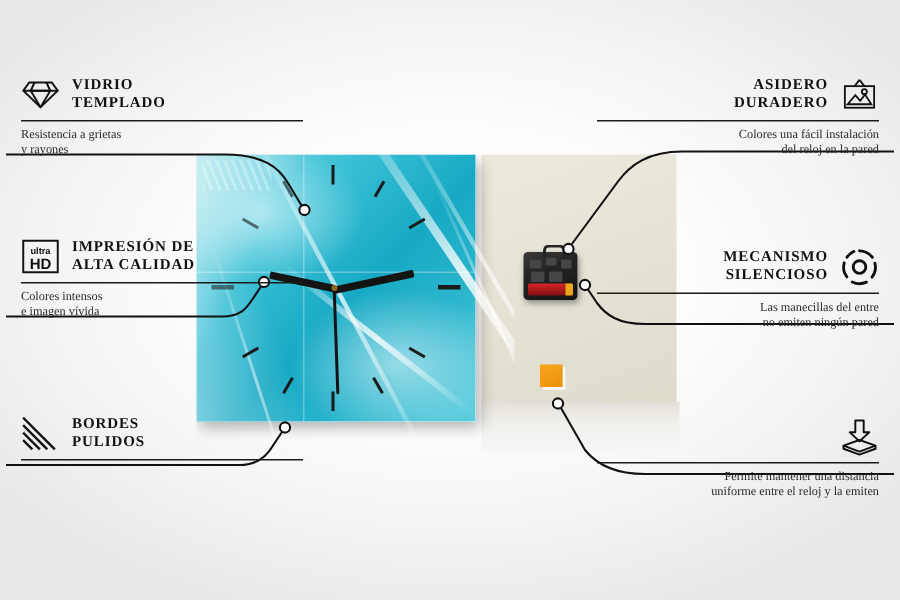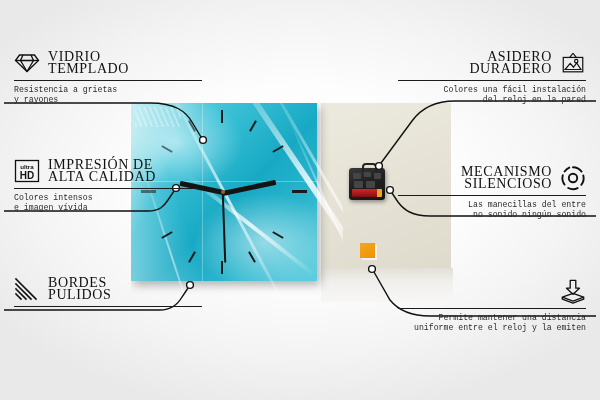--- a/index.html
+++ b/index.html
@@ -77,26 +77,26 @@
   
   .callout{position:absolute;width:188px;}
   .callout.left{text-align:left;}
   .callout.right{text-align:right;}
   .co-head{display:flex;align-items:center;gap:8px;}
   .callout.right .co-head{flex-direction:row-reverse;}
   .co-ico{flex:0 0 auto;width:26px;height:26px;display:flex;align-items:center;justify-content:center;}
   .co-ico svg{display:block;}
   .co-title{
     font-family:"Liberation Serif", serif;
-    font-weight:normal;font-size:14px;line-height:12.5px;
+    font-weight:bold;font-size:10px;line-height:12.5px;
     letter-spacing:.6px;color:#111;text-transform:uppercase;
   }
   .co-rule{height:1px;background:#1b1b1b;margin:4px 0 4px 0;}
   .co-desc{
-    font-family:Liberation Mono, monospace;
+    font-family:Liberation Serif, serif;
     font-size:8.2px;line-height:10px;color:#2a2a2a;
   }
   
   #links{position:absolute;left:0;top:0;width:600px;height:400px;pointer-events:none;}
 </style>
 </head>
 <body>
 
 <div id="stage">
 
@@ -273,21 +273,21 @@
         </svg>
       </span>
       <span class="co-title">
         <span>MECANISMO</span><br>
         <span>SILENCIOSO</span>
       </span>
     </div>
     <div class="co-rule"></div>
     <div class="co-desc">
       <span>Las manecillas del entre</span><br>
-      <span>no sonido ningún sonido</span>
+      <span>no emiten ningún pared</span>
     </div>
   </div>
 
   <div class="callout right" style="left:398px;top:278px;">
     <div class="co-head">
       <span class="co-ico">
         <svg width="28" height="26" viewBox="0 0 28 26">
           <g fill="none" stroke="#111" stroke-width="1.4" stroke-linejoin="round">
             <path d="M11,1.5 H17 V10 H21 L14,16.5 L7,10 H11 Z"></path>
             <path d="M14,15.5 L25.5,19.5 L14,23.8 L2.5,19.5 Z"></path>

